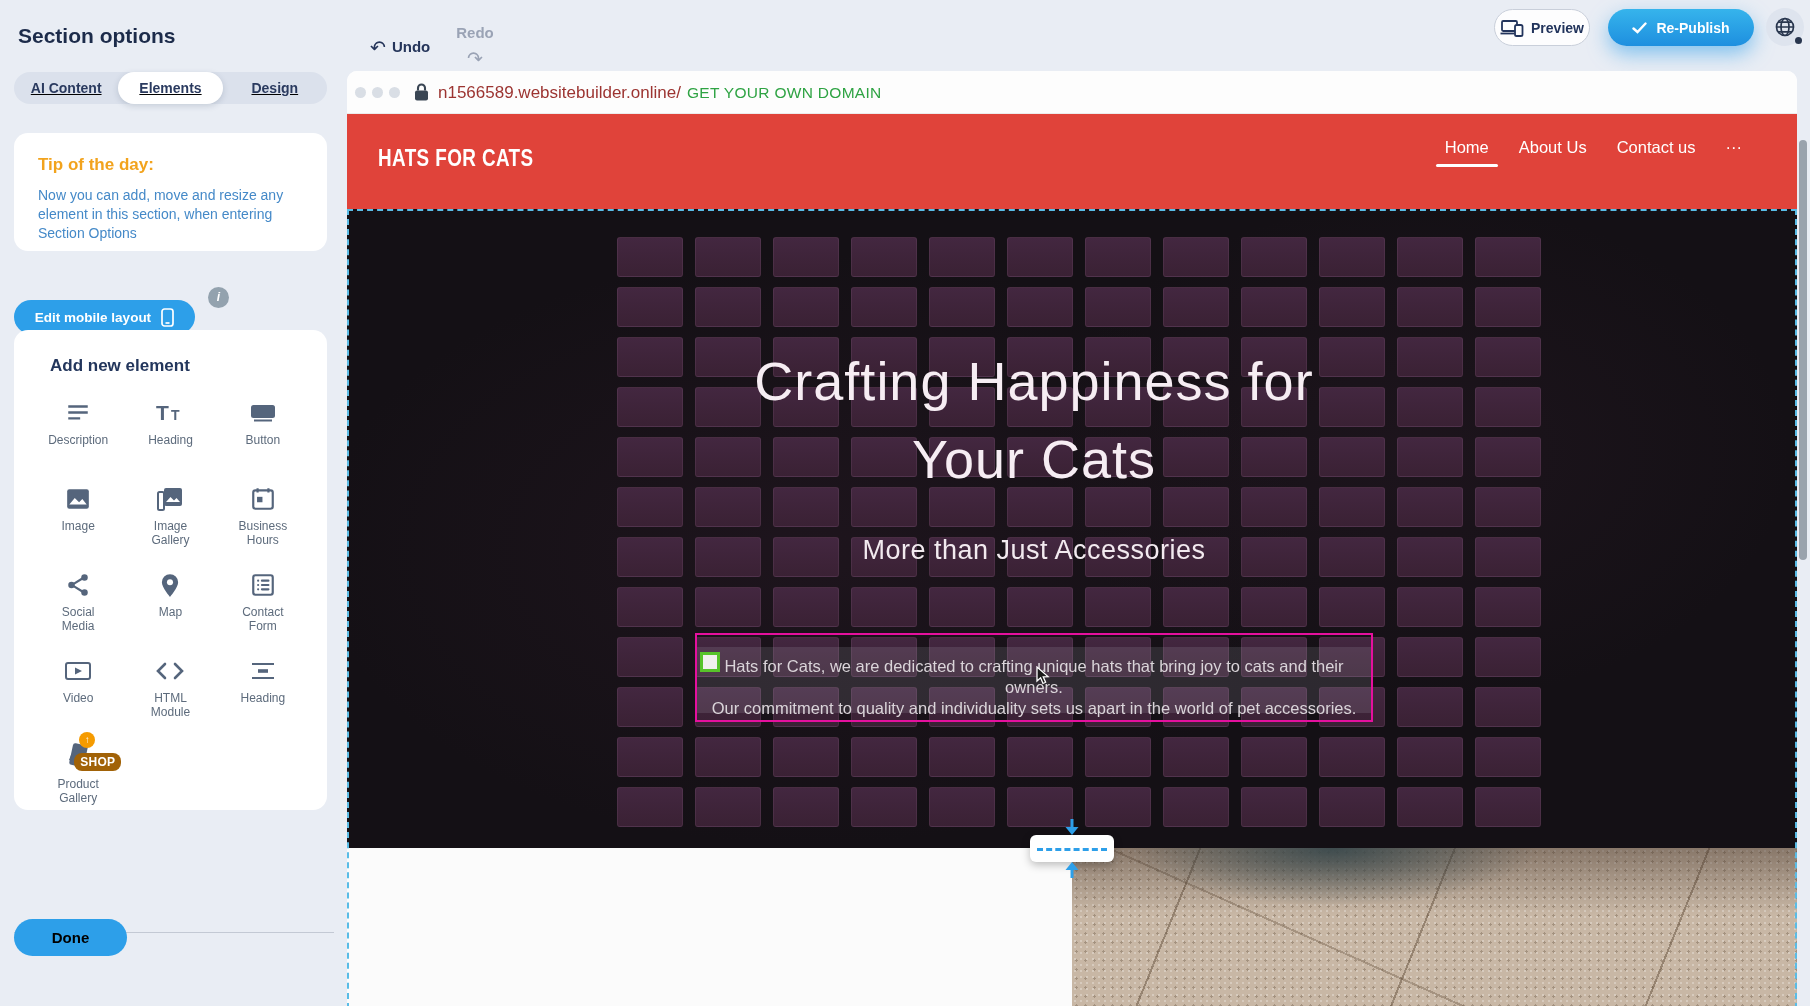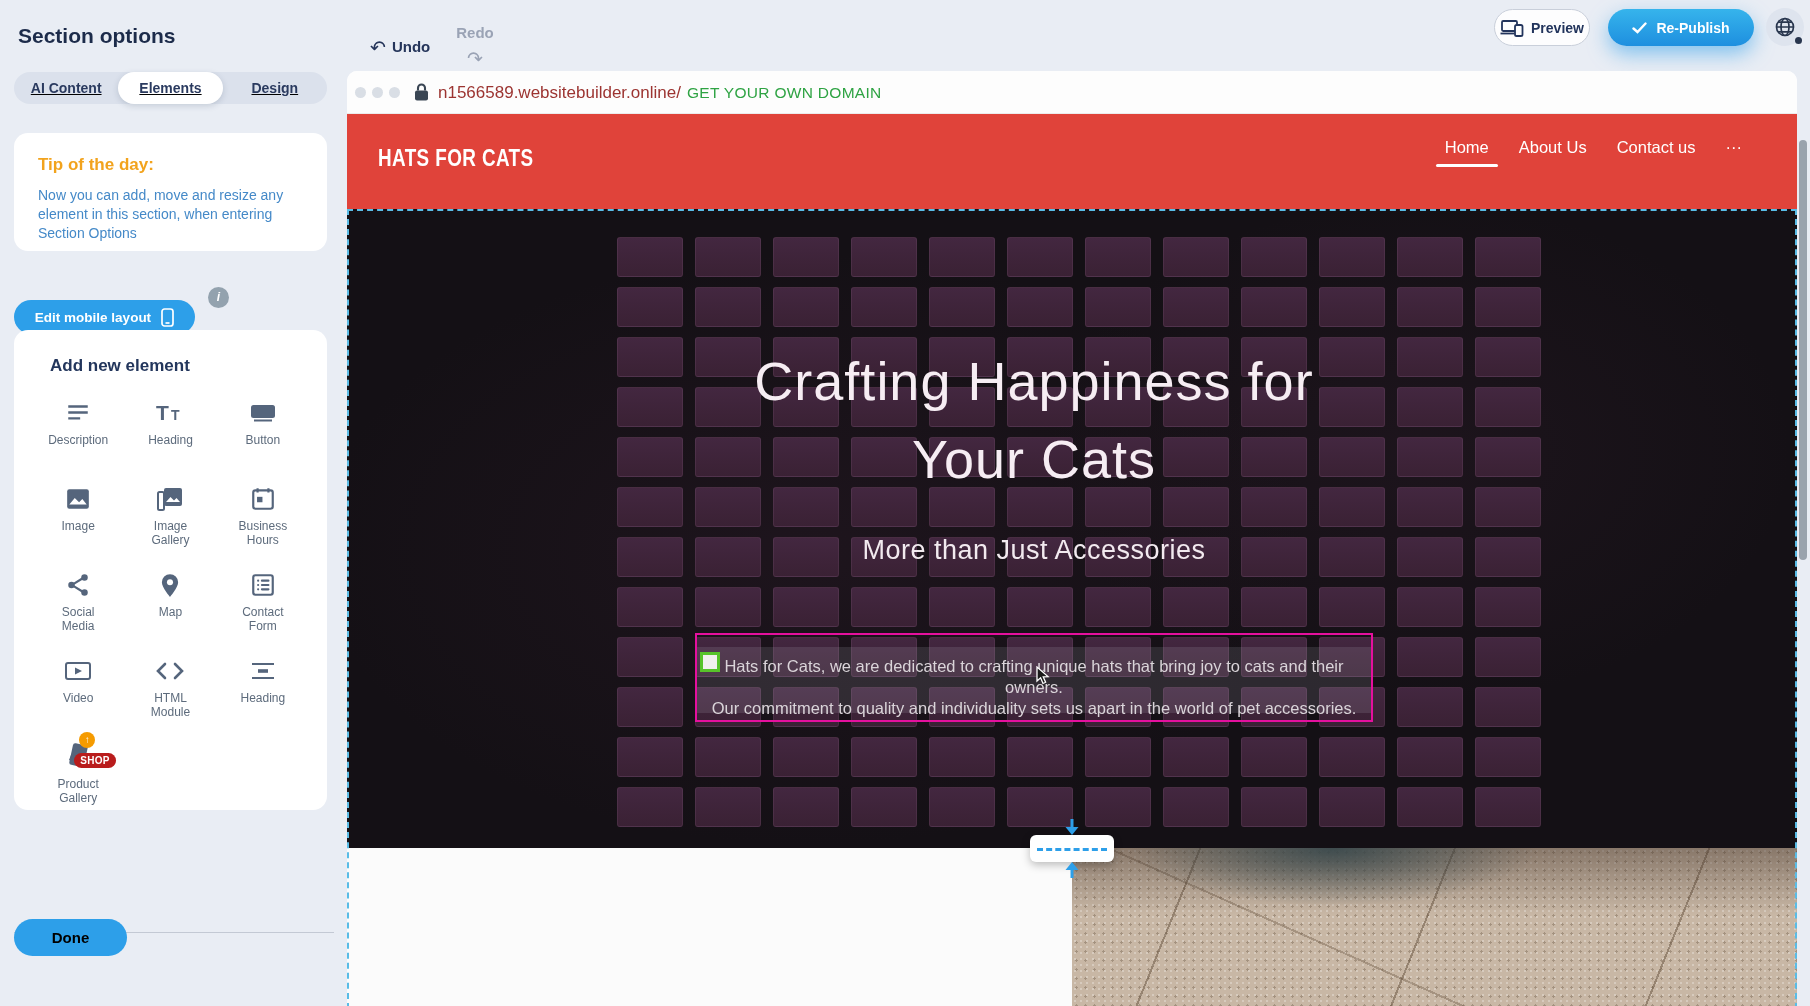--- a/index.html
+++ b/index.html
@@ -38,21 +38,21 @@
     justify-content:center; gap:10px; cursor:pointer;margin-top:20px; }
   .info-btn { position:absolute; left:208px; top:287px; width:21px; height:21px; border-radius:50%;
     background:#93a2ae; color:#fff; font-size:12px; font-weight:bold; text-align:center; line-height:21px;
     font-style:italic; cursor:pointer; }
   .add-card { left:14px; top:330px; width:313px; height:480px; padding:26px 18px 0 18px; }
   .add-title { color:#23365c; font-size:17px; font-weight:bold; margin-left:18px; margin-bottom:20px; }
   .el-grid { display:grid; grid-template-columns:repeat(3,1fr); row-gap:14px; }
   .el-item { display:flex; flex-direction:column; align-items:center; min-height:72px; cursor:pointer; }
   .el-icon { height:30px; display:flex; align-items:flex-end; justify-content:center; position:relative; }
   .el-label { margin-top:7px; font-size:12px; line-height:14px; color:#5d6b7c; text-align:center; max-width:66px; }
-  .shop-pill { position:absolute; left:9px; top:13px; background:#b91c1c; color:#fff; font-size:10px;
+  .shop-pill { position:absolute; left:9px; top:13px; background:#a16207; color:#fff; font-size:12px;
     font-weight:bold; border-radius:8px; padding:2px 6px; letter-spacing:.3px; }
   .upgrade-dot { position:absolute; left:14px; top:-8px; width:16px; height:16px; border-radius:50%;
     background:#f59b00; color:#fff; font-size:10px; text-align:center; line-height:16px; font-weight:bold; }
   .panel-divider { position:absolute; left:14px; top:932px; width:320px; height:1px; background:#c3c9d4; }
   .done-btn { position:absolute; left:14px; top:919px; width:113px; height:37px; border-radius:19px;
     background:#2d9fe9; color:#000000; font-size:15px; font-weight:bold; display:flex; align-items:center;
     justify-content:center; cursor:pointer; }
 
   
   .browser { position:absolute; left:347px; top:71px; width:1450px; height:935px; background:#fff;

